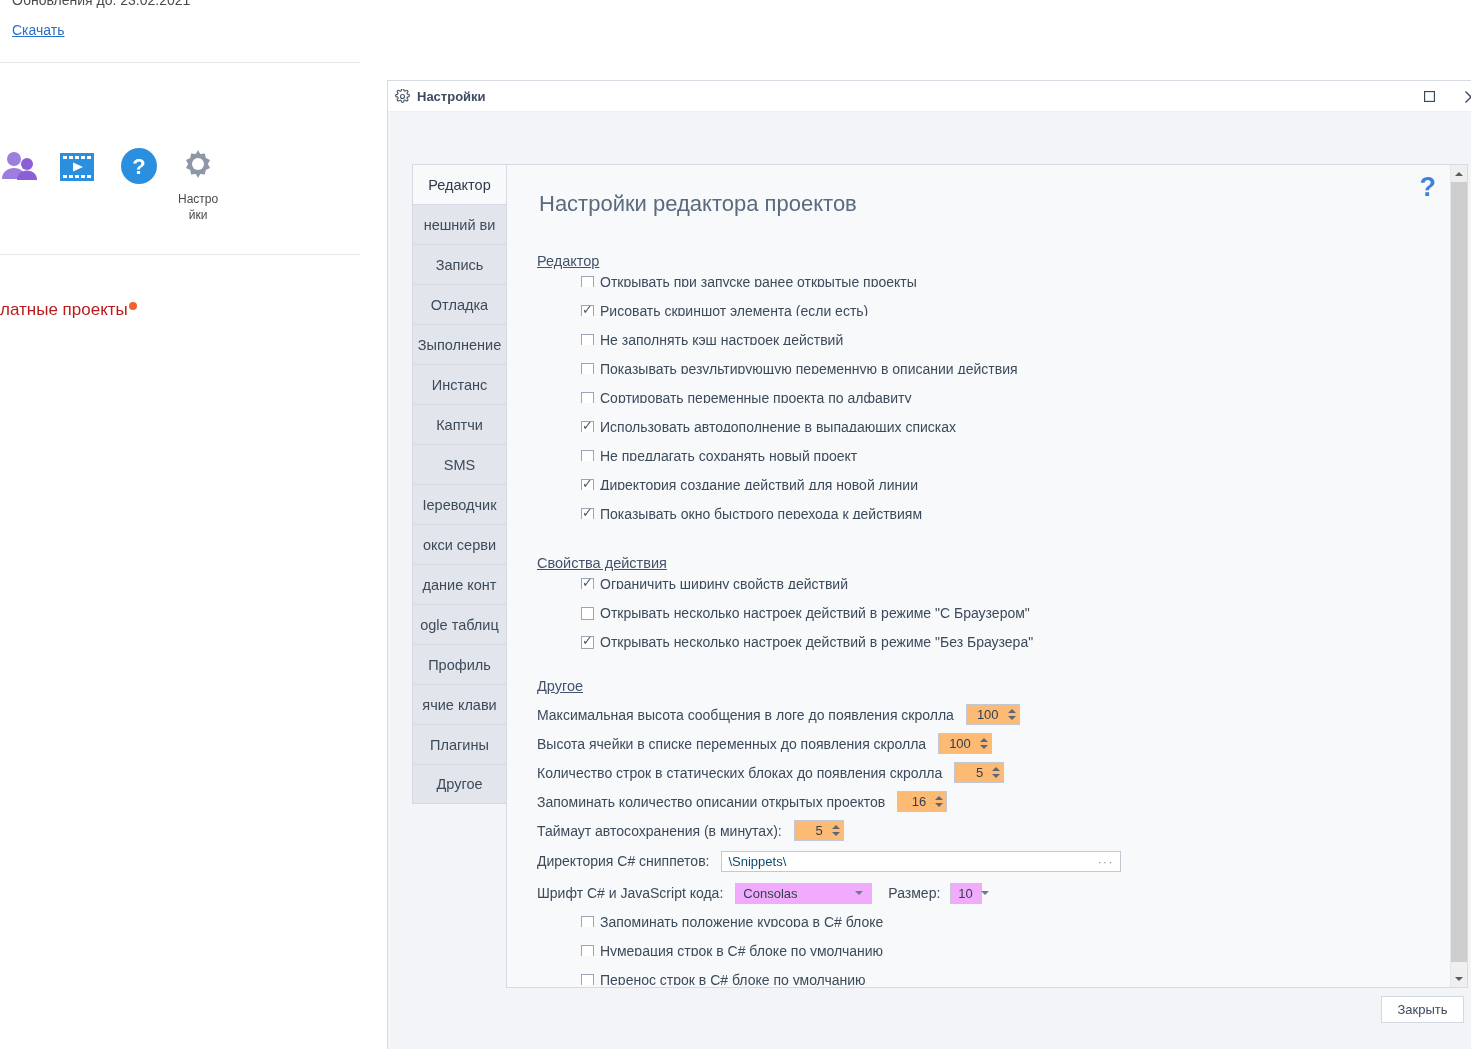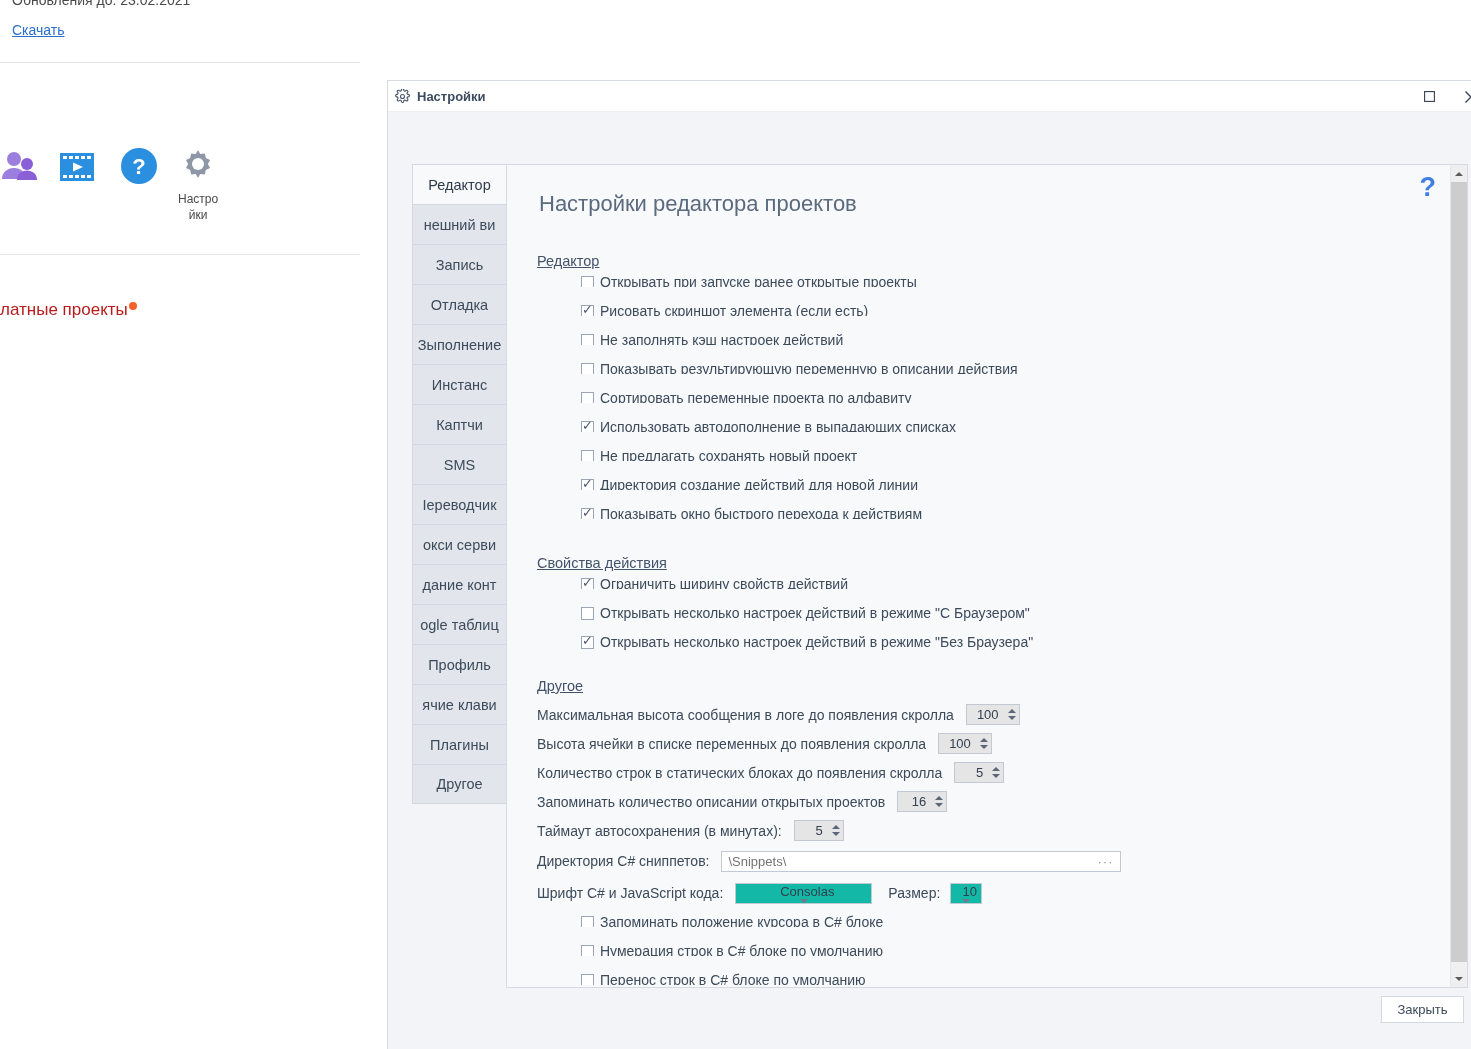--- a/index.html
+++ b/index.html
@@ -124,21 +124,21 @@
     font-size:14px; color:#3c4a5a; margin-left:6px; white-space:nowrap;
     line-height:15px;
   }
 
   
   .num-row {
     display:flex; align-items:center; margin-left:30px; height:29px;
   }
   .num-label { font-size:14px; color:#3c4a5a; white-space:nowrap; }
   .spinner {
-    margin-left:12px; height:21px; border:1px solid #c2c9d4; background:#e5e5e5;
+    margin-left:12px; height:21px; border:1px solid #c2c9d4; background:#fdba74;
     display:flex; align-items:center; cursor:text;
   }
   .spin-val {
     font-size:13px; color:#33404f; text-align:right; padding:0 6px 0 10px;
     min-width:34px;
   }
   .spin-arrows {
     width:14px; height:100%; display:flex; flex-direction:column;
     align-items:center; justify-content:center; color:#5a6personal;
   }
@@ -149,28 +149,28 @@
   .spin-up { border-bottom:4px solid #5b6778; margin-bottom:3px; }
   .spin-down { border-top:4px solid #5b6778; }
 
   
   .path-row { display:flex; align-items:center; margin-left:30px; height:32px; }
   .path-label { font-size:14px; color:#3c4a5a; white-space:nowrap; }
   .path-input {
     margin-left:12px; width:400px; height:21px; border:1px solid #c2c9d4;
     background:#fff; display:flex; align-items:center; cursor:text;
   }
-  .path-value { font-size:13px; color:#737373; padding-left:6px; flex:1 1 auto; }
+  .path-value { font-size:13px; color:#0c4a6e; padding-left:6px; flex:1 1 auto; }
   .path-dots { font-size:13px; color:#8b95a3; padding-right:7px; letter-spacing:1px; cursor:pointer; }
 
   
   .font-row { display:flex; align-items:center; margin-left:30px; height:32px; }
   .combo {
-    height:21px; border:1px solid #c2c9d4; background:#14b8a6;
-    display:flex; align-items:center; cursor:pointer;flex-direction:column;
+    height:21px; border:1px solid #c2c9d4; background:#f0abfc;
+    display:flex; align-items:center; cursor:pointer;
   }
   .combo-val { font-size:13px; color:#33404f; padding-left:7px; flex:1 1 auto; white-space:nowrap; }
   .combo-caret {
     width:0; height:0; border-left:4px solid transparent; border-right:4px solid transparent;
     border-top:4px solid #70798a; margin:0 8px;
   }
 
   
   #content-scrollbar {
     width:17px; flex:0 0 auto; background:#f0f0f0; border-left:1px solid #e3e6eb;

